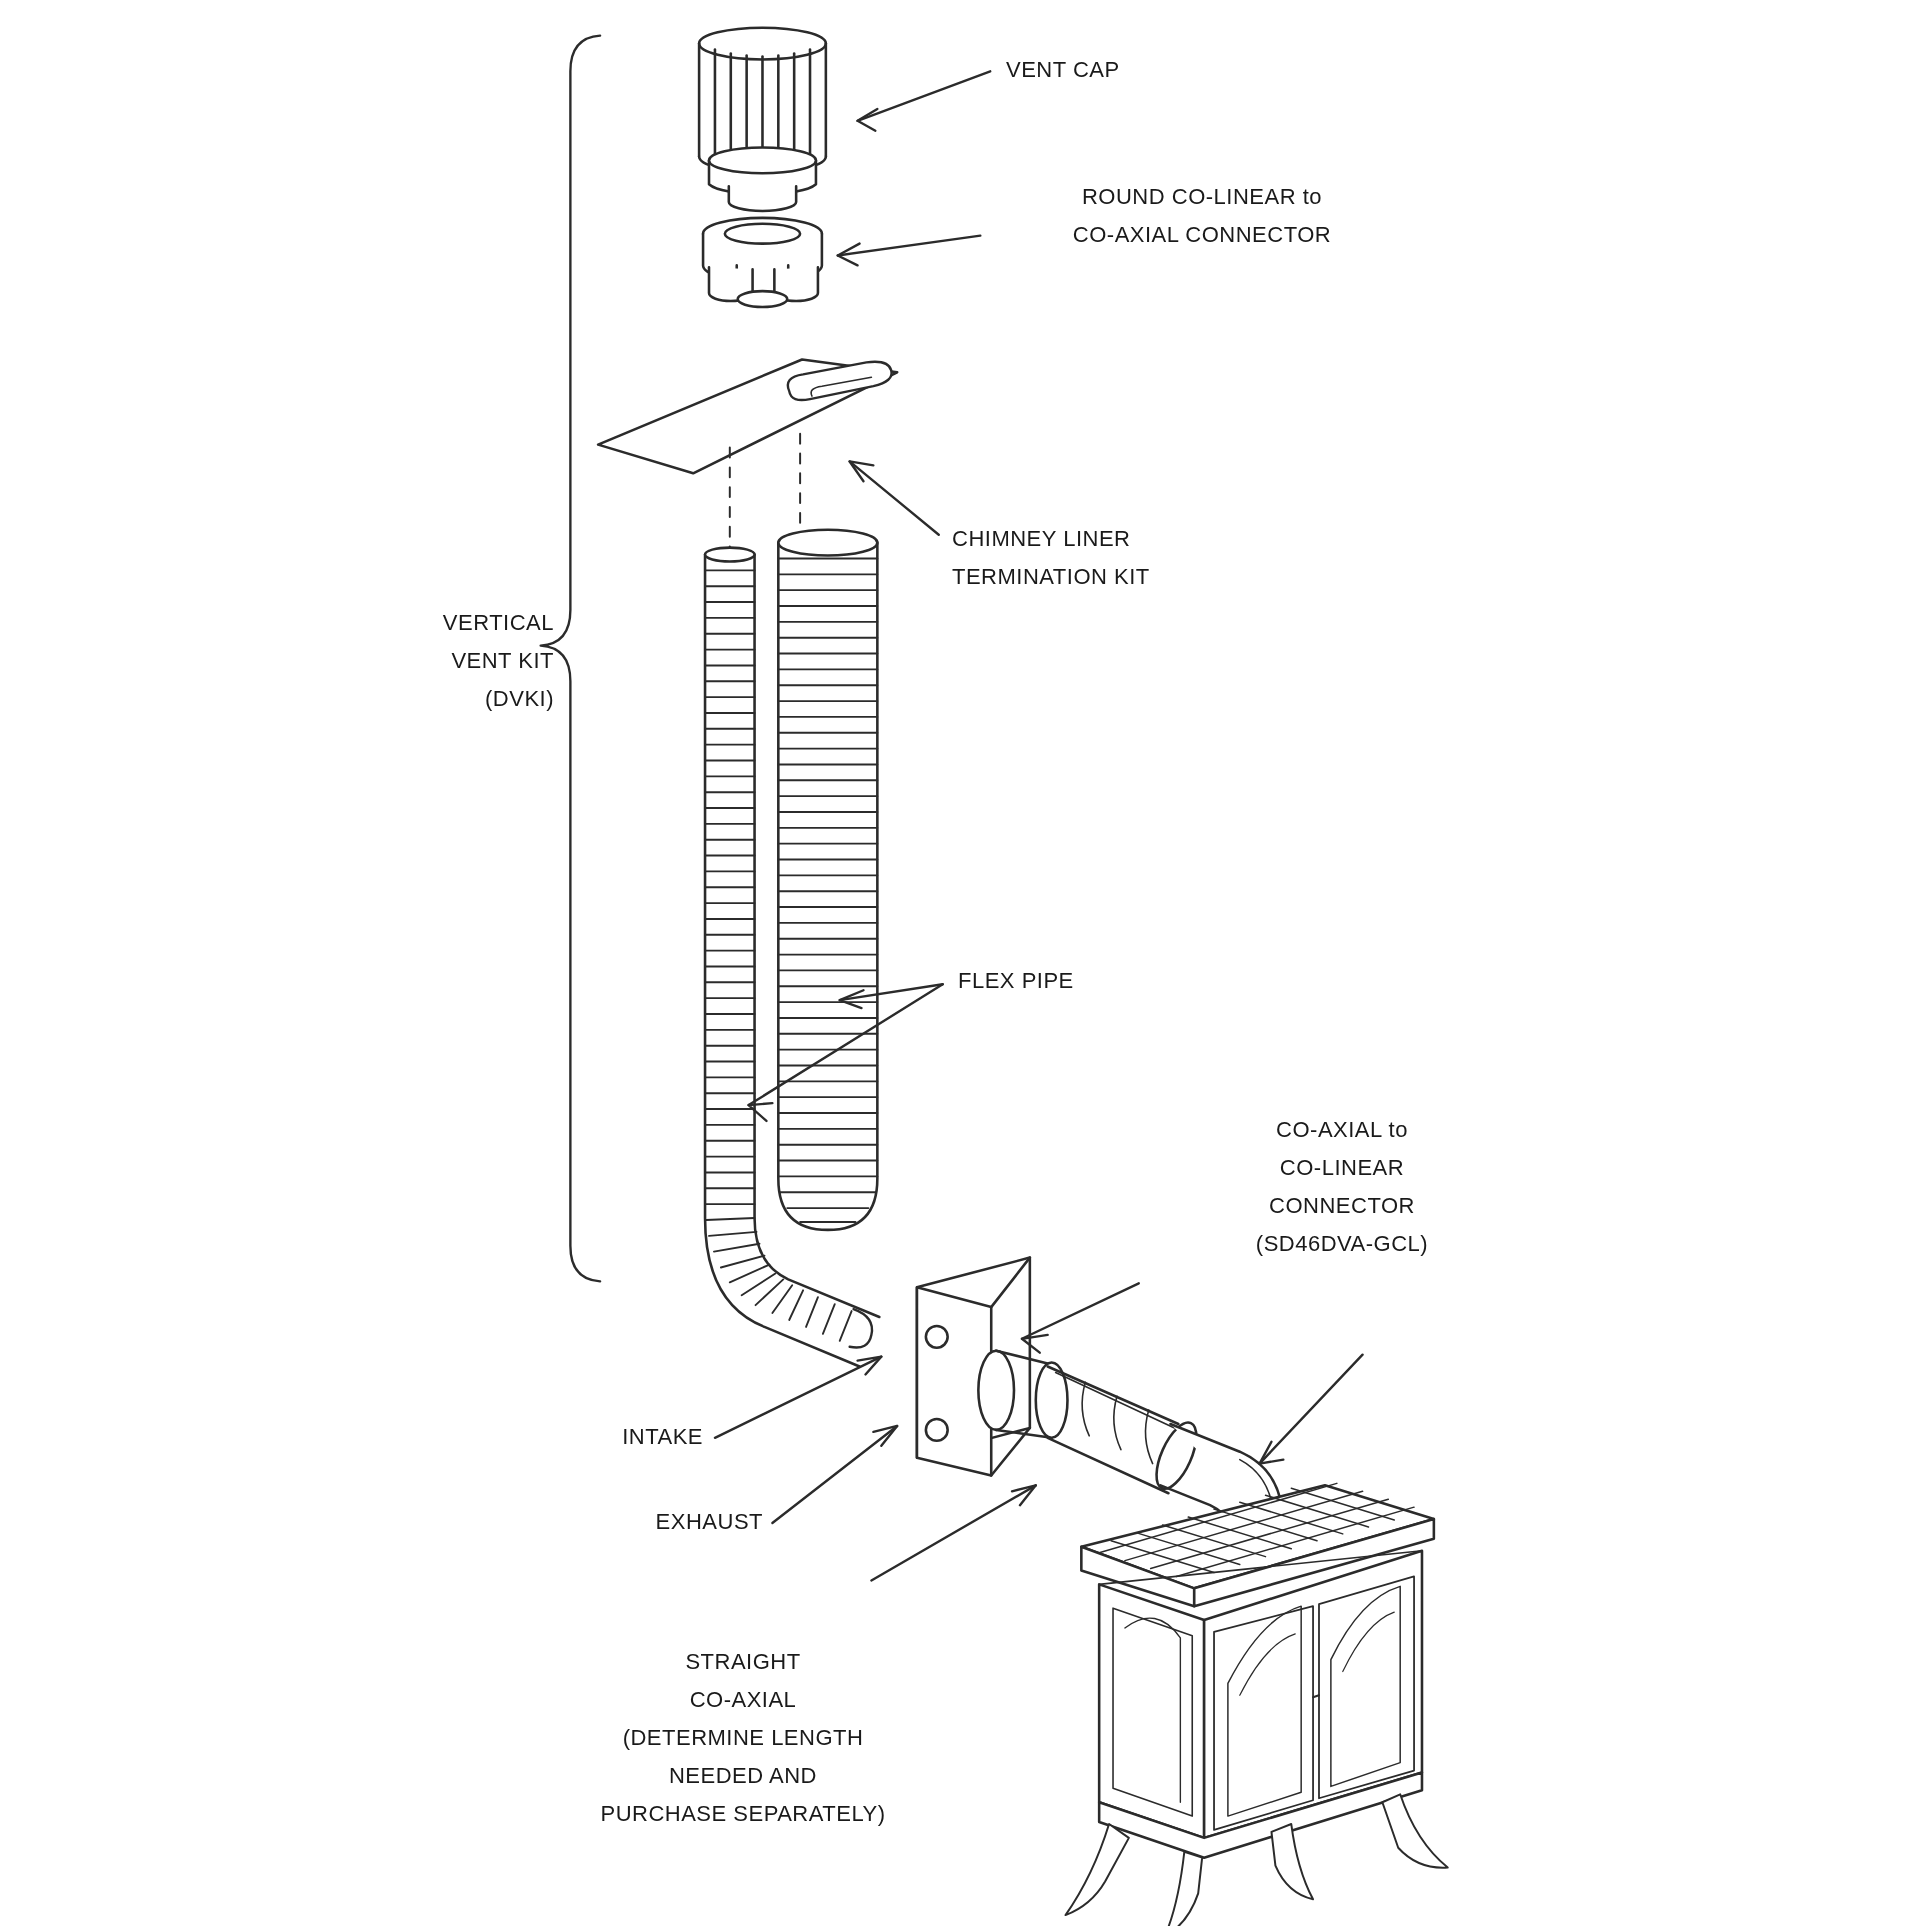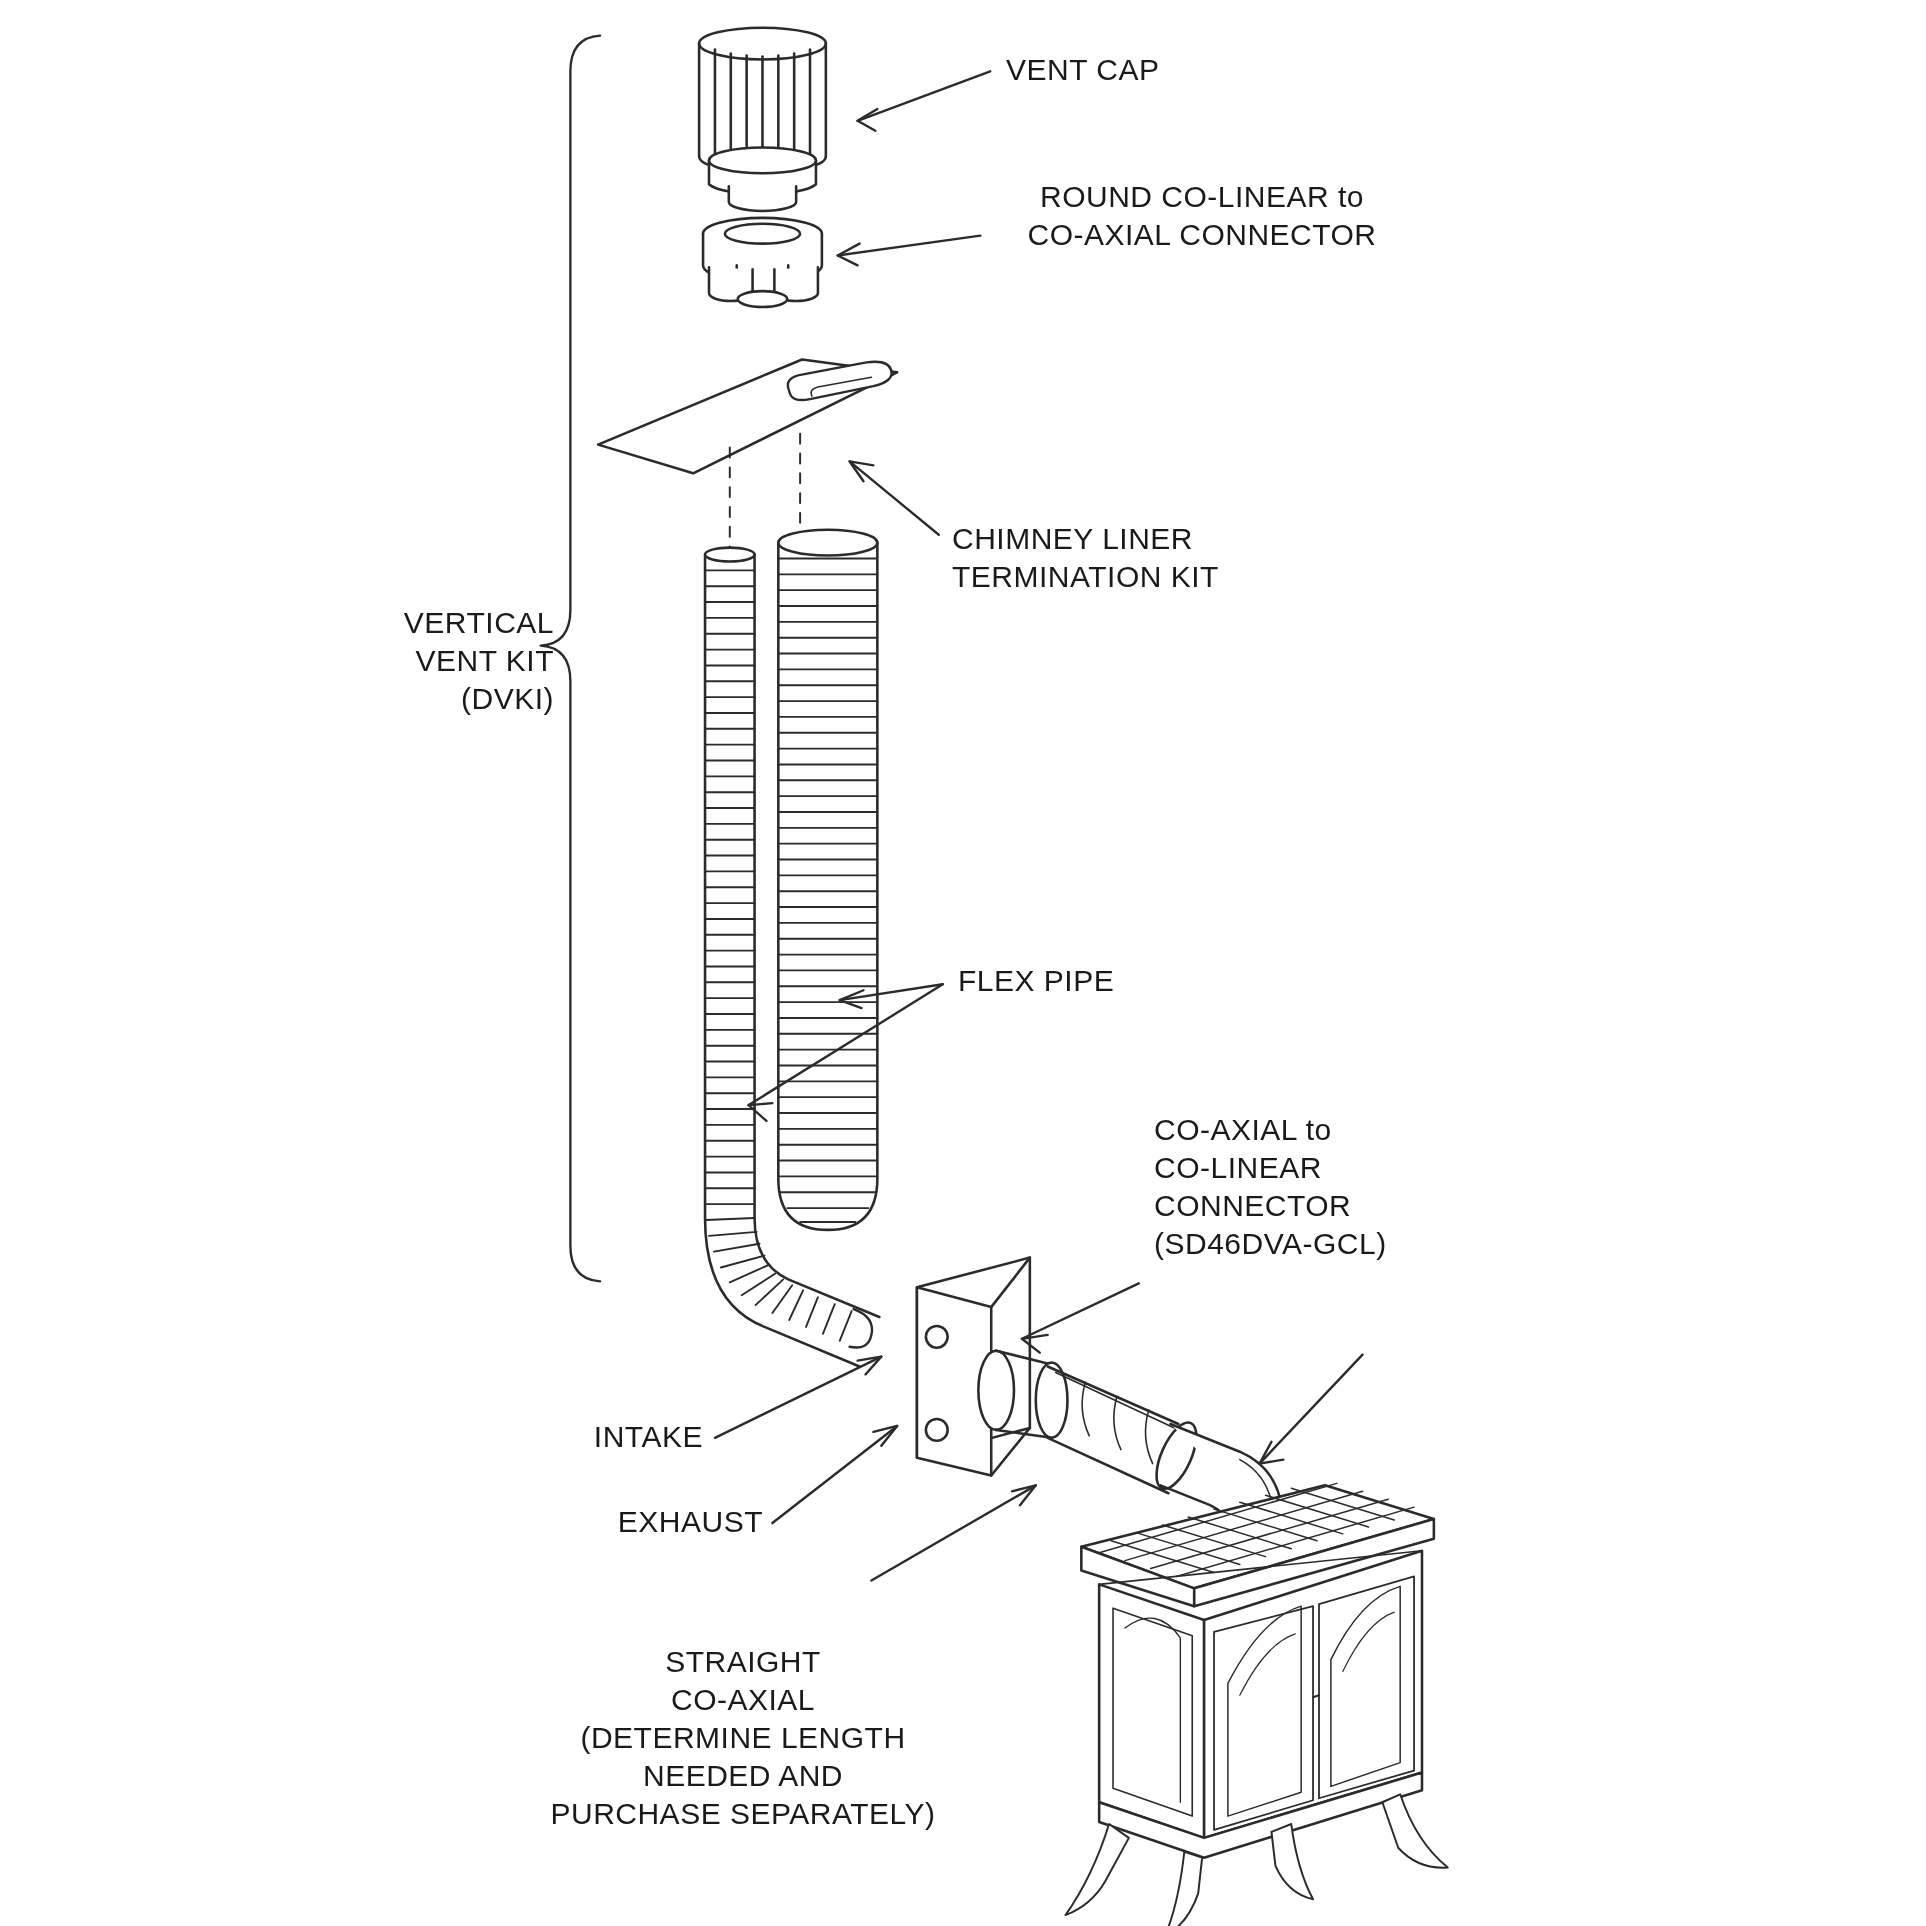--- a/index.html
+++ b/index.html
@@ -22,21 +22,21 @@
   svg#vent-diagram {
     position: absolute;
     left: 0;
     top: 0;
     width: 1927px;
     height: 1927px;
   }
   .lbl {
     position: absolute;
     font-family: "Liberation Sans", sans-serif;
-    font-size: 30px;
+    font-size: 22px;
     letter-spacing: 0.5px;
     line-height: 38px;
     color: #1a1a1a;
     white-space: pre-line;
   }
   .lbl.center { text-align: center; }
   .lbl.left { text-align: left; }
   .lbl.right { text-align: right; }
 </style>
 </head>
@@ -323,21 +323,21 @@
 
   <div class="lbl left" style="left:952px; top:520px; width:396px;">CHIMNEY LINER
 TERMINATION KIT</div>
 
   <div class="lbl right" style="left:297px; top:604px; width:257px;">VERTICAL
 VENT KIT
 (DVKI)</div>
 
   <div class="lbl left" style="left:958px; top:962px; width:297px;">FLEX PIPE</div>
 
-  <div class="lbl left" style="left:1154px; top:1111px; width:376px;">CO-AXIAL to
+  <div class="lbl left" style="left:1154px; top:1111px; width:376px;text-align:center;">CO-AXIAL to
 CO-LINEAR
 CONNECTOR
 (SD46DVA-GCL)</div>
 
 
   <div class="lbl right" style="left:416px; top:1418px; width:287px;">INTAKE</div>
 
   <div class="lbl right" style="left:416px; top:1503px; width:347px;">EXHAUST</div>
 
   <div class="lbl center" style="left:535px; top:1604px; width:416px;margin-top:39px;">STRAIGHT

